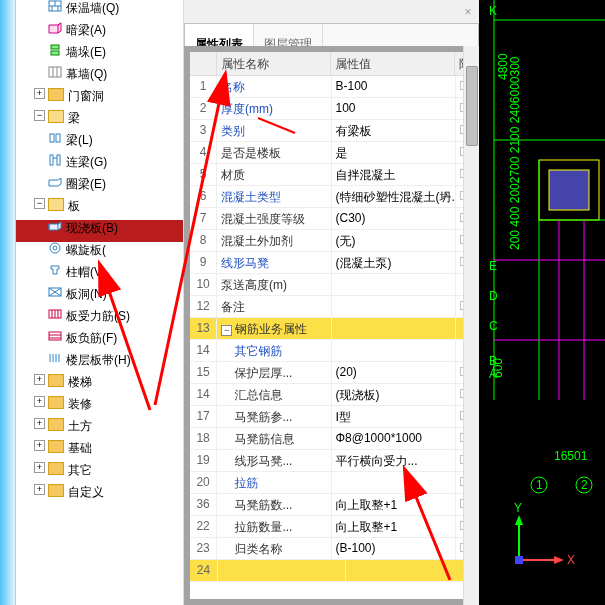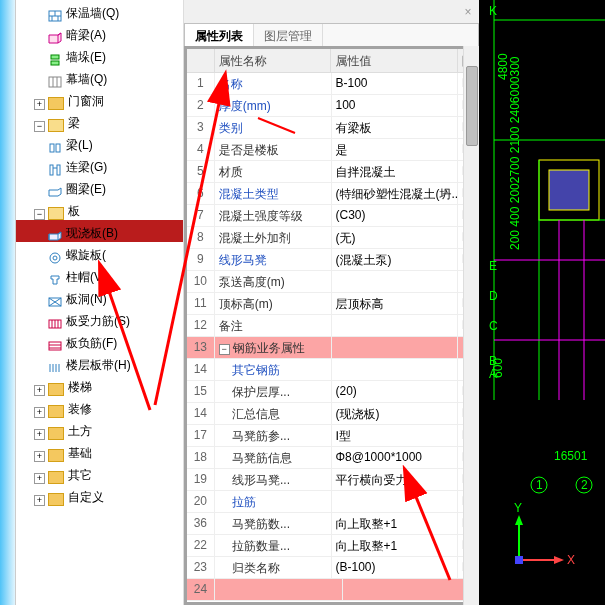--- a/index.html
+++ b/index.html
@@ -1,40 +1,40 @@
 <!DOCTYPE html>
 <html><head>
 <meta charset="utf-8">
 <style>
 *{margin:0;padding:0;box-sizing:border-box;font-family:"Microsoft YaHei",SimSun,sans-serif;font-size:12px}
 body{width:605px;height:605px;background:#f0f0f0;position:relative;overflow:hidden}
 .win-border{position:absolute;left:0;top:0;width:16px;height:605px;background:linear-gradient(90deg,#4fc3f7,#81d4fa,#b3e5fc,#e1f5fe);border-right:1px solid #ccc}
 .tree{position:absolute;left:16px;top:0;width:168px;height:605px;background:#fff;overflow:hidden;border-right:1px solid #ddd}
-.ti{display:flex;align-items:flex-end;height:22px;padding-left:4px;cursor:pointer}
+.ti{display:flex;align-items:flex-start;height:22px;padding-left:4px;cursor:pointer}
 .ti.sel{background:#b91c1c}
 .tog{width:11px;height:11px;border:1px solid #999;display:flex;align-items:center;justify-content:center;font-size:9px;line-height:1;margin-right:3px;background:#fff}
 .sp{width:14px}
 .sp2{width:28px}
 .fld{width:16px;height:13px;background:#f4c85f;border:1px solid #d4a017;margin-right:4px}
 .fld.op{background:#f9dd8b}
 .ic{width:14px;height:12px;margin-right:4px;display:inline-flex;align-items:center;justify-content:center}
-.prop{position:absolute;left:184px;top:46px;width:295px;height:559px;background:#fff;border:3px solid #a3a3a3}
+.prop{position:absolute;left:184px;top:46px;width:295px;height:559px;background:#fff;border:6px solid #a3a3a3}
 .tabs{position:absolute;left:184px;top:23px;width:295px;height:24px;background:#f8f8f8;border:1px solid #c0c0c0;border-bottom:none;display:flex}
 .close-x{position:absolute;left:459px;top:3px;width:18px;height:18px;color:#999;display:flex;align-items:center;justify-content:center;cursor:pointer}
-.tab{padding:4px 10px;border-right:1px solid #ddd;cursor:pointer;color:#666}
+.tab{padding:12px 10px;border-right:1px solid #ddd;cursor:pointer;color:#666}
 .tab.act{background:#fff;color:#000;font-weight:bold}
 .phdr{display:flex;height:24px;background:#f0f0f0;border-bottom:1px solid #ddd}
 .phdr>div{border-right:1px solid #ddd;padding:4px;color:#444}
 .prow{display:flex;height:22px;border-bottom:1px solid #eee}
 .pc1{width:28px;text-align:center;color:#666;border-right:1px solid #eee;padding-top:3px}
 .pc2{width:118px;color:#2050c0;padding:3px 4px;border-right:1px solid #eee;overflow:hidden;white-space:nowrap}
 .pc2.blk{color:#333}
 .pc3{width:128px;padding:3px 4px;border-right:1px solid #eee;overflow:hidden;white-space:nowrap}
 .pc4{width:18px;text-align:center;color:#aaa;padding-top:3px}
-.grp{background:#fca5a5}
+.grp{background:#fde047}
 .arr{position:absolute;z-index:100;pointer-events:none}
 .cad{position:absolute;left:479px;top:0;width:126px;height:605px;background:#000}
 .cadsvg{width:126px;height:605px}
 .scrl{position:absolute;left:463px;top:46px;width:16px;height:559px;background:#f0f0f0;border-left:1px solid #ddd}
 .thumb{position:absolute;top:20px;left:2px;width:12px;height:80px;background:#c0c0c0;border:1px solid #999;border-radius:2px}
 .exp{width:11px;height:11px;border:1px solid #888;background:#fff;display:inline-flex;align-items:center;justify-content:center;font-size:9px;margin-right:3px}
 </style>
 </head>
 <body>
 
@@ -310,26 +310,20 @@
         <div class="pc1">9</div>
         <div class="pc2 ">线形马凳</div>
         <div class="pc3">(混凝土泵)</div>
         <div class="pc4">☐</div>
       </div>
       <div class="prow">
         <div class="pc1">10</div>
         <div class="pc2 blk">泵送高度(m)</div>
         <div class="pc3"></div>
         <div class="pc4"></div>
-      </div>
-      <div class="prow">
-        <div class="pc1">11</div>
-        <div class="pc2 blk">顶标高(m)</div>
-        <div class="pc3">层顶标高</div>
-        <div class="pc4">☐</div>
       </div>
       <div class="prow">
         <div class="pc1">12</div>
         <div class="pc2 blk">备注</div>
         <div class="pc3"></div>
         <div class="pc4">☐</div>
       </div>
       <div class="prow grp">
         <div class="pc1">13</div>
         <div class="pc2 blk"><span class="exp">−</span>钢筋业务属性</div>

